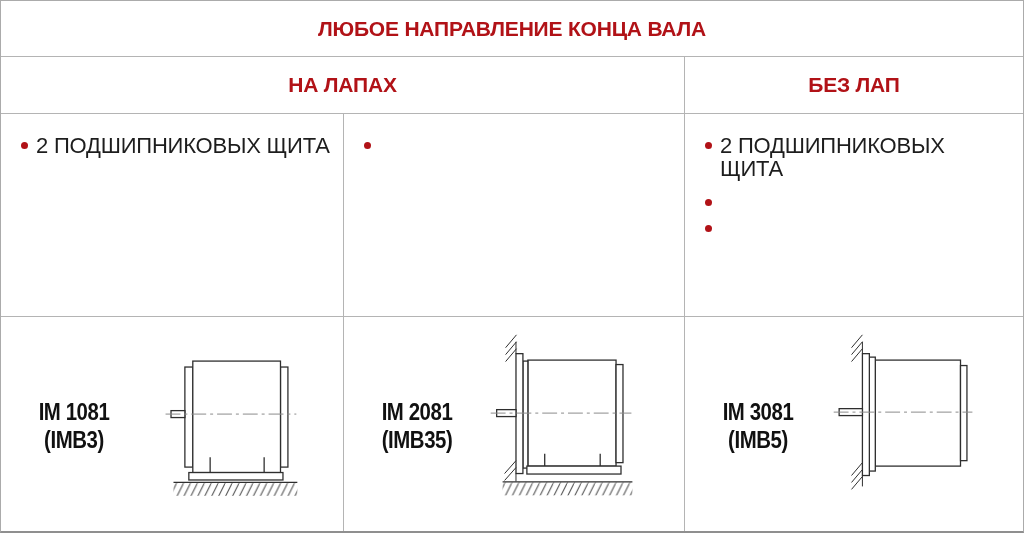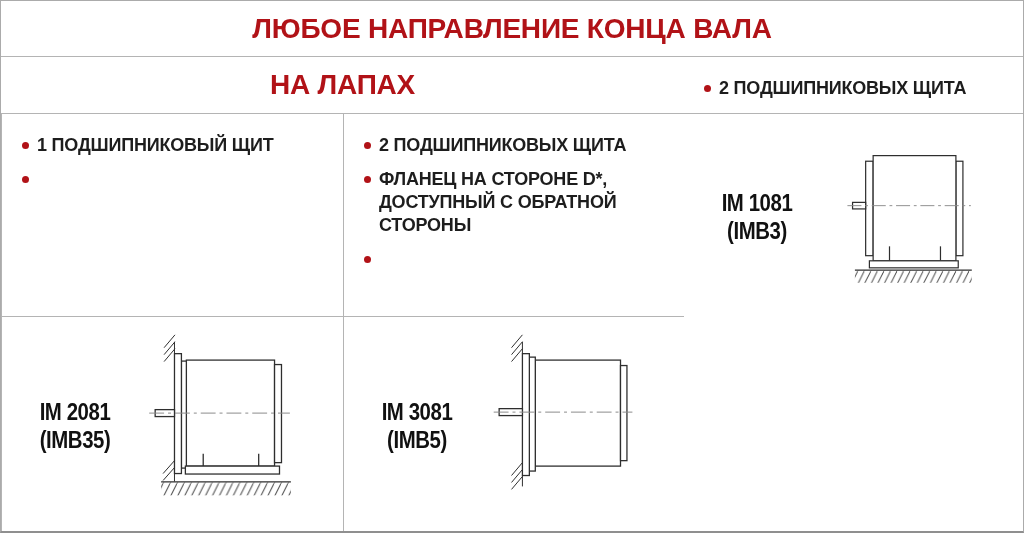--- a/index.html
+++ b/index.html
@@ -22,32 +22,32 @@
   }
   .cell{box-sizing:border-box;}
   .bl{border-left:1px solid var(--grid-line);}
   .bt{border-top:1px solid var(--grid-line);}
   .span3{grid-column:1 / span 3;}
   .span2{grid-column:1 / span 2;}
   .hdr{
     display:flex;align-items:center;justify-content:center;
     color:var(--accent-red);
     font-weight:bold;
-    font-size:28px;
+    font-size:21px;
     letter-spacing:-0.2px;
     white-space:nowrap;
   }
   .feat-cell{padding:20px 12px 0 20px;}
   .feat-list{list-style:none;margin:0;padding:0;}
   .feat{
     display:flex;gap:8px;
     margin:0 0 11px 0;
     color:var(--text-dark);
-    font-weight:bold;
-    font-size:18px;
+    font-weight:normal;
+    font-size:22px;
     line-height:23px;
     letter-spacing:-0.2px;
   }
   .dot{
     flex:none;width:7px;height:7px;border-radius:50%;
     background:var(--accent-red);
     margin-top:8px;
   }
   .ftext{white-space:pre-line;}
   .draw-cell{position:relative;overflow:hidden;}
@@ -64,51 +64,45 @@
   }
 </style>
 </head>
 <body>
 
 <div class="page">
 
   <div class="cell span3 hdr">ЛЮБОЕ НАПРАВЛЕНИЕ КОНЦА ВАЛА</div>
 
   <div class="cell span2 hdr bt">НА ЛАПАХ</div>
+  <div class="cell hdr bt bl">БЕЗ ЛАП</div>
 
   <div class="cell feat-cell bt">
     <ul class="feat-list">
       <li class="feat">
         <span class="dot"></span>
         <span class="ftext">2 ПОДШИПНИКОВЫХ ЩИТА</span>
       </li>
     </ul>
   </div>
   <div class="cell feat-cell bt bl">
     <ul class="feat-list">
       <li class="feat">
         <span class="dot"></span>
-        <span class="ftext">1 ПОДШИПНИКОВЫЙ ЩИТ</span>
-      </li>
-      <li class="feat">
-        <span class="dot"></span>
       </li>
     </ul>
   </div>
   <div class="cell feat-cell bt bl">
     <ul class="feat-list">
       <li class="feat">
         <span class="dot"></span>
         <span class="ftext">2 ПОДШИПНИКОВЫХ ЩИТА</span>
       </li>
       <li class="feat">
         <span class="dot"></span>
-        <span class="ftext">ФЛАНЕЦ НА СТОРОНЕ D*,
-ДОСТУПНЫЙ С ОБРАТНОЙ
-СТОРОНЫ</span>
       </li>
       <li class="feat">
         <span class="dot"></span>
       </li>
     </ul>
   </div>
 
   <div class="cell draw-cell bt">
     <svg viewBox="0 0 341 216">
       <defs>

